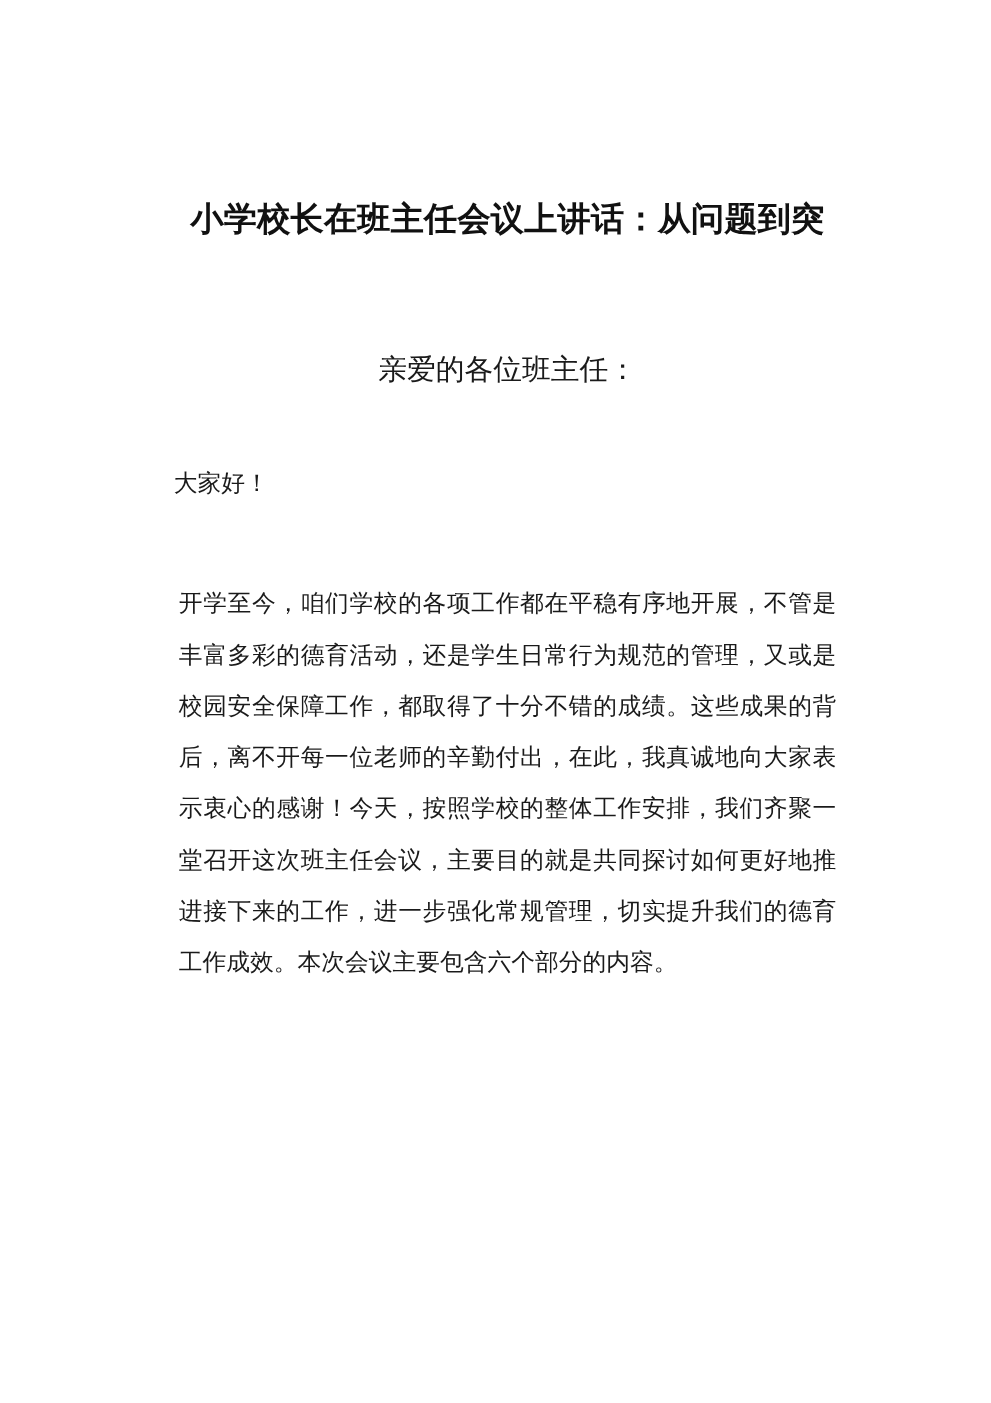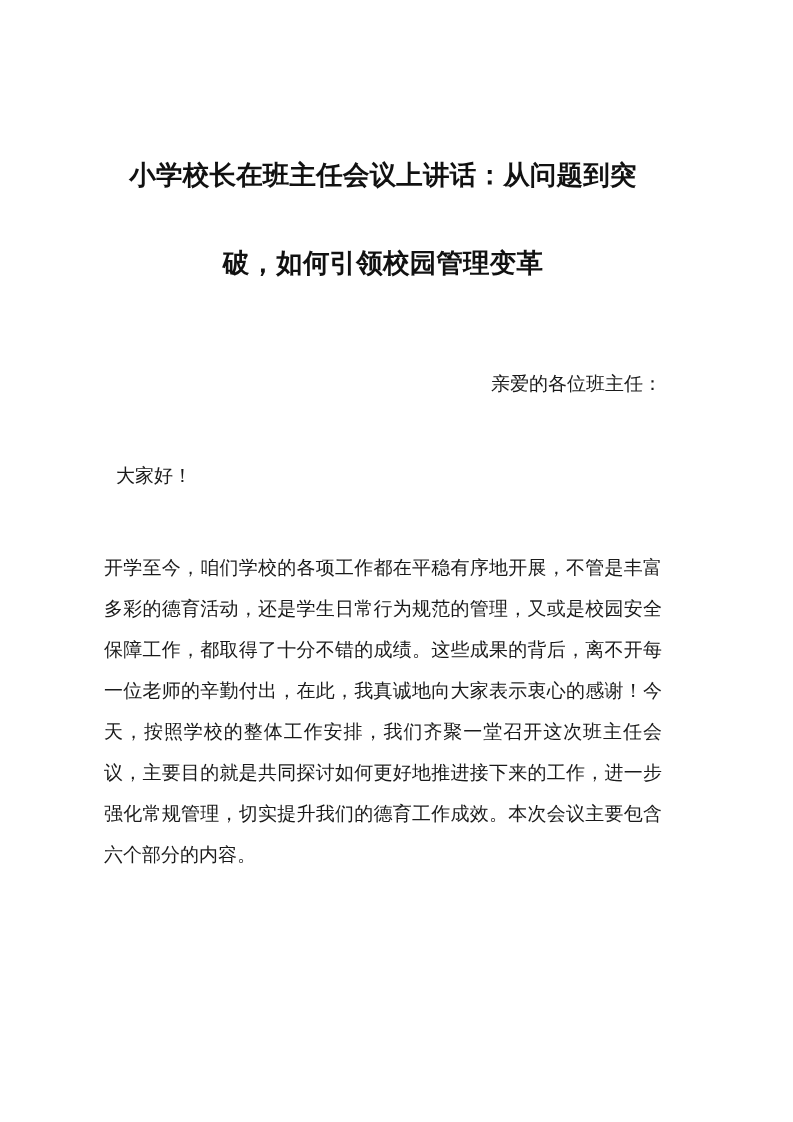--- a/index.html
+++ b/index.html
@@ -15,21 +15,21 @@
     margin: 0 auto;
     background: #ffffff;
     box-sizing: border-box;
     overflow: hidden;
     font-family: "Liberation Sans", "DejaVu Sans", sans-serif;
     color: #1a1a1a;
   }
 
   .content {
     position: absolute;
-    left: 104px;
+    left: 127px;
     top: 0;
     width: 558px;
   }
 
   .doc-title {
     margin: 0;
     padding-top: 131px;
     font-size: 26.5px;
     font-weight: 700;
     line-height: 88px;
@@ -42,35 +42,35 @@
     display: block;
   }
 
   .doc-title .title-line-2 {
     text-align: center;
   }
 
   .salutation {
     margin: 0;
     padding-top: 56px;
-    font-size: 19px;
+    font-size: 23px;
     line-height: 41px;
-    text-align: right;
+    text-align: center;
   }
 
   .greeting {
     margin: 12px;
     padding-top: 39px;
     font-size: 19px;
     line-height: 41px;
     text-align: left;
   }
 
   .body-para {
-    margin: 0;
+    margin: 16px;
     padding-top: 39px;
     font-size: 19px;
     line-height: 41px;
     text-align: justify;
     text-justify: inter-character;
     text-align-last: left;
   }
 
   .section-heading {
     margin: 0;
@@ -83,21 +83,20 @@
 </style>
 </head>
 <body>
 
 <div class="page">
 
   <div class="content">
 
     <h1 class="doc-title">
       <span class="title-line title-line-1">小学校长在班主任会议上讲话：从问题到突</span>
-      <span class="title-line title-line-2">破，如何引领校园管理变革</span>
     </h1>
 
     <p class="salutation">亲爱的各位班主任：</p>
 
     <p class="greeting">大家好！</p>
 
     <p class="body-para">开学至今，咱们学校的各项工作都在平稳有序地开展，不管是丰富多彩的德育活动，还是学生日常行为规范的管理，又或是校园安全保障工作，都取得了十分不错的成绩。这些成果的背后，离不开每一位老师的辛勤付出，在此，我真诚地向大家表示衷心的感谢！今天，按照学校的整体工作安排，我们齐聚一堂召开这次班主任会议，主要目的就是共同探讨如何更好地推进接下来的工作，进一步强化常规管理，切实提升我们的德育工作成效。本次会议主要包含六个部分的内容。</p>
 
 
   </div>

